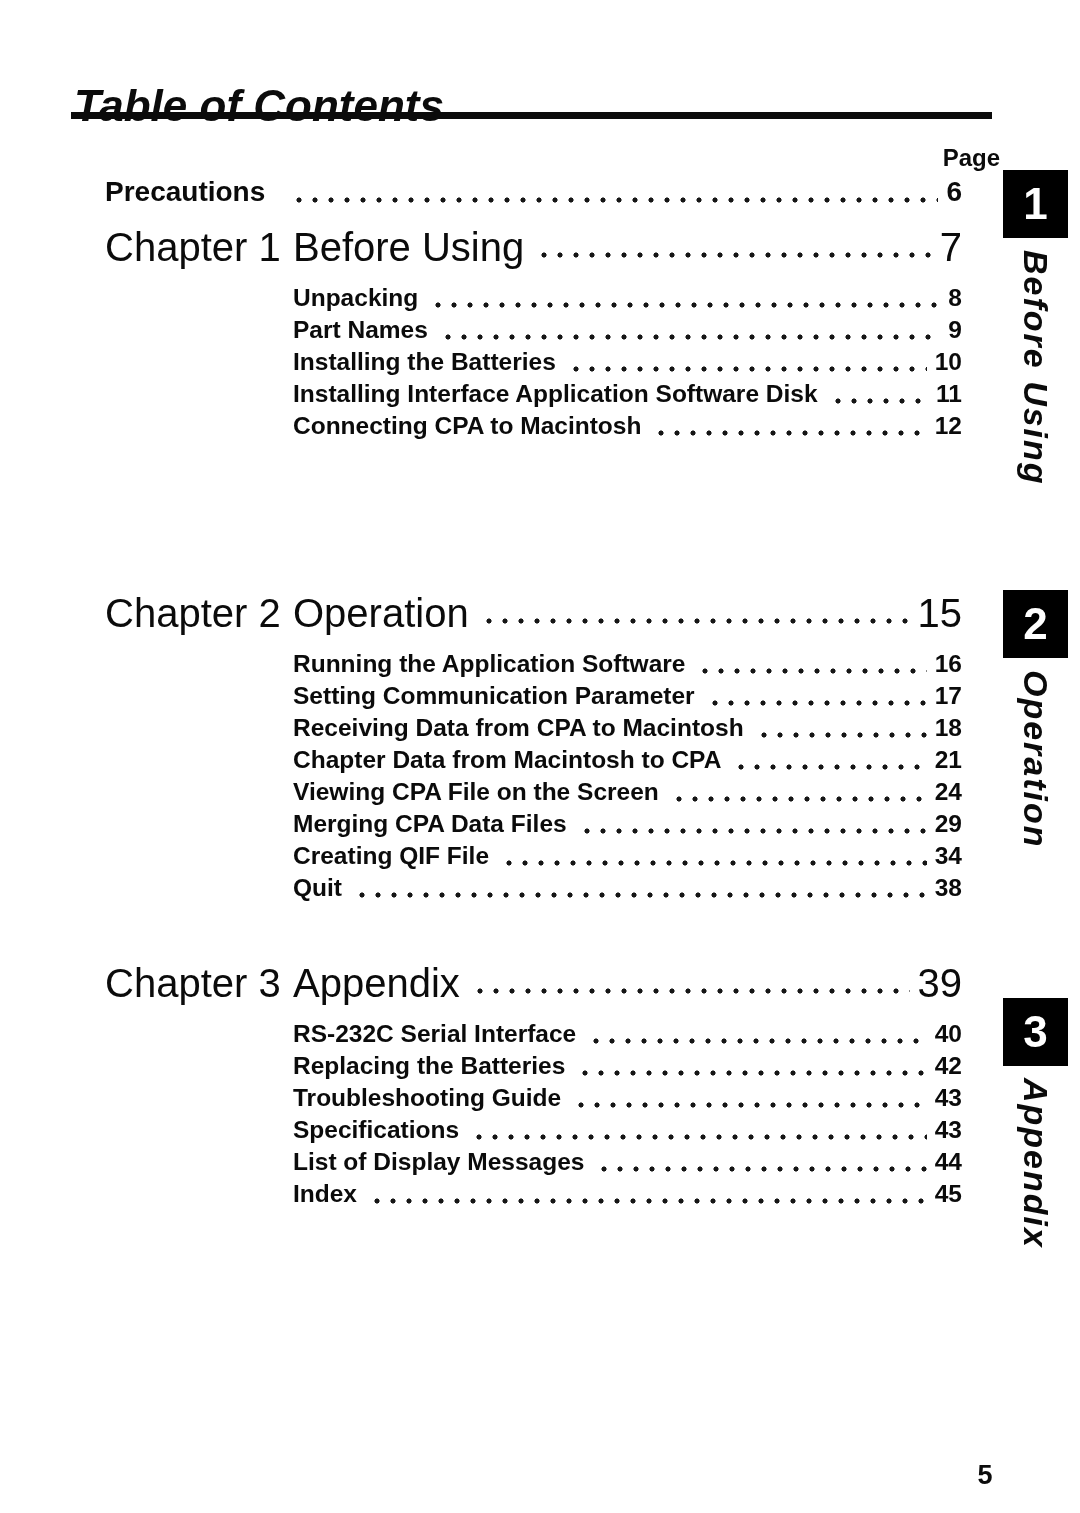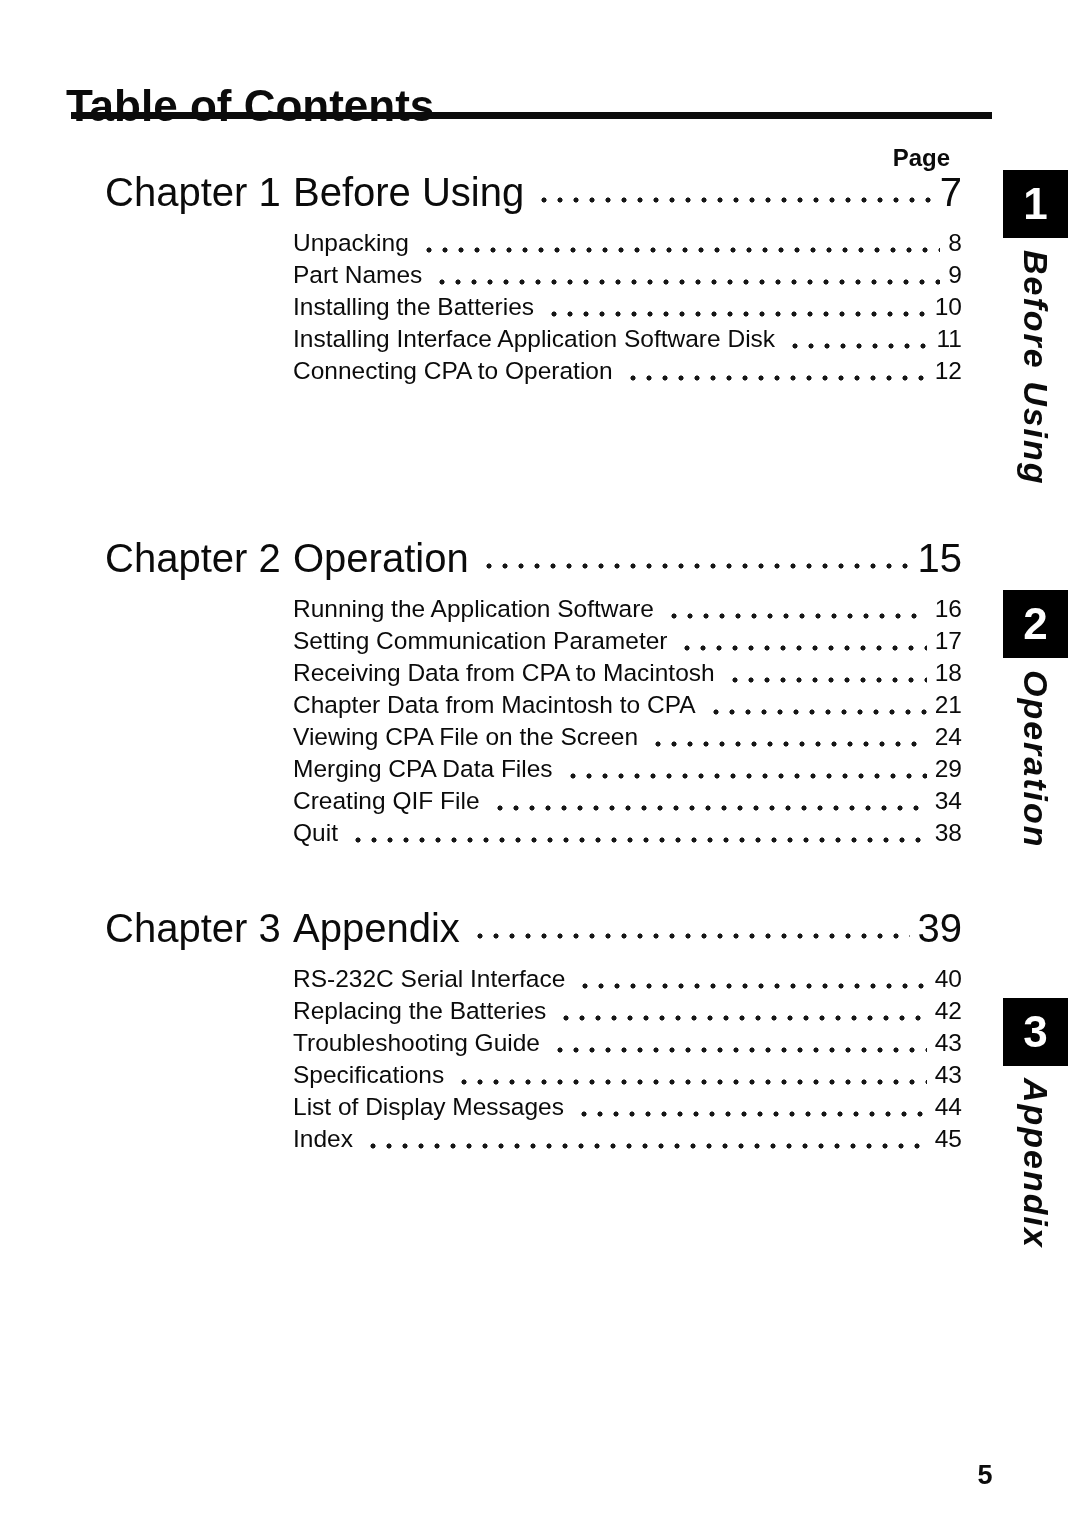--- a/index.html
+++ b/index.html
@@ -7,30 +7,31 @@
     width: 1080px; height: 1513px;
     background: #ffffff;
     color: #0b0b0b;
     font-family: "Liberation Sans", "DejaVu Sans", sans-serif;
     position: relative;
     overflow: hidden;
   }
 
   
   .page-title {
-    position: absolute; left: 66px; top: 52px;
+    position: absolute; left: 74px; top: 52px;
     font-size: 44px; font-weight: bold;
     white-space: nowrap;
+    font-style: italic;
   }
   .title-rule {
     position: absolute; left: 71px; top: 112px;
     width: 921px; height: 7px; background: #0b0b0b;
   }
   .page-col-label {
-    position: absolute; left: 650px; top: 144px; width: 300px;
+    position: absolute; left: 700px; top: 144px; width: 300px;
     text-align: right; font-size: 24px; font-weight: bold;
   }
 
   
   #toc {
     position: absolute; left: 105px; top: 175px; width: 857px;
   }
   .toc-row { display: flex; }
   .toc-row .lbl { white-space: nowrap; }
   .toc-row .dots {
@@ -49,21 +50,21 @@
   }
   .front-row .dots { margin-left: 26px; }
 
   .chapter-heading {
     font-size: 40px; font-weight: normal; line-height: 34px;
     margin-bottom: 18px;
   }
   .chapter-heading .ch-label { flex: 0 0 188px; white-space: nowrap; }
 
   .sub-list { margin-left: 188px; }
-  .sub-row { font-size: 24.5px; font-weight: normal; line-height: 32px; }
+  .sub-row { font-size: 24.5px; font-weight: bold; line-height: 32px; }
 
   #toc-chapters .chapter:nth-child(2) { margin-top: 154px; }
   #toc-chapters .chapter:nth-child(3) { margin-top: 62px; }
 
   
   .tab { position: absolute; left: 1003px; width: 65px; }
   .tab:nth-child(1) { top: 170px; }
   .tab:nth-child(2) { top: 590px; }
   .tab:nth-child(3) { top: 998px; }
   .tab-box {
@@ -88,20 +89,27 @@
   }
 </style>
 </head>
 <body>
 
 <h1 class="page-title">Table of Contents</h1>
 <div class="title-rule"></div>
 <div class="page-col-label">Page</div>
 
 <div id="toc">
+  <div id="toc-front">
+      <div class="toc-row front-row">
+        <span class="lbl">Precautions</span>
+        <span class="dots"></span>
+        <span class="pg">6</span>
+      </div>
+    </div>
   <div id="toc-chapters">
       <section class="chapter">
         <div class="toc-row chapter-heading">
           <span class="ch-label">Chapter 1</span>
           <span class="lbl">Before Using</span>
           <span class="dots"></span>
           <span class="pg">7</span>
         </div>
         <div class="sub-list">
           <div class="toc-row sub-row">
@@ -118,21 +126,21 @@
             <span class="lbl">Installing the Batteries</span>
             <span class="dots"></span>
             <span class="pg">10</span>
           </div>
           <div class="toc-row sub-row">
             <span class="lbl">Installing Interface Application Software Disk</span>
             <span class="dots"></span>
             <span class="pg">11</span>
           </div>
           <div class="toc-row sub-row">
-            <span class="lbl">Connecting CPA to Operation</span>
+            <span class="lbl">Connecting CPA to Macintosh</span>
             <span class="dots"></span>
             <span class="pg">12</span>
           </div>
         </div>
       </section>
       <section class="chapter">
         <div class="toc-row chapter-heading">
           <span class="ch-label">Chapter 2</span>
           <span class="lbl">Operation</span>
           <span class="dots"></span>

